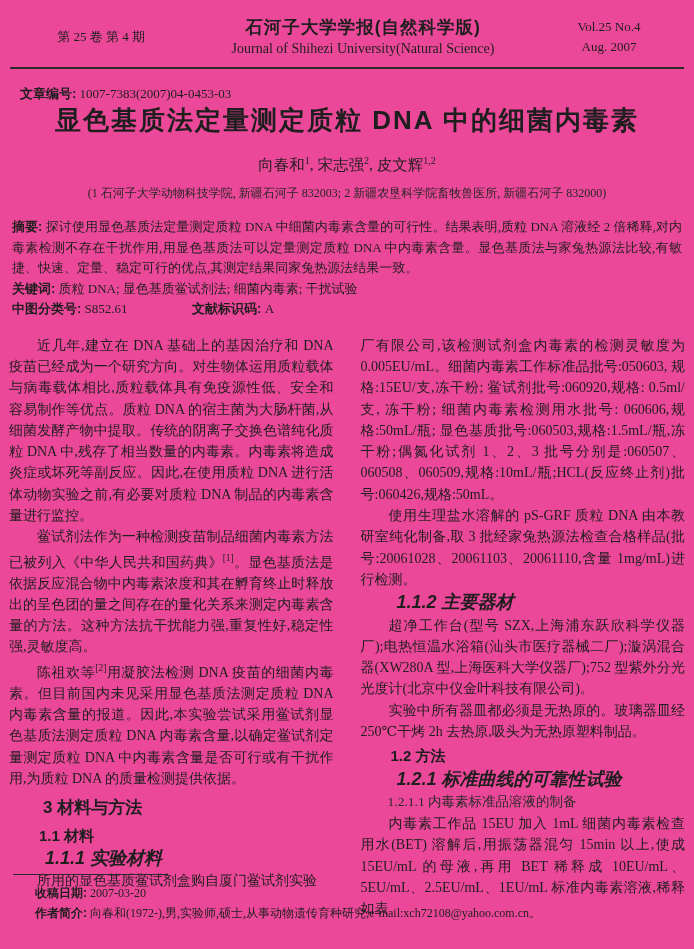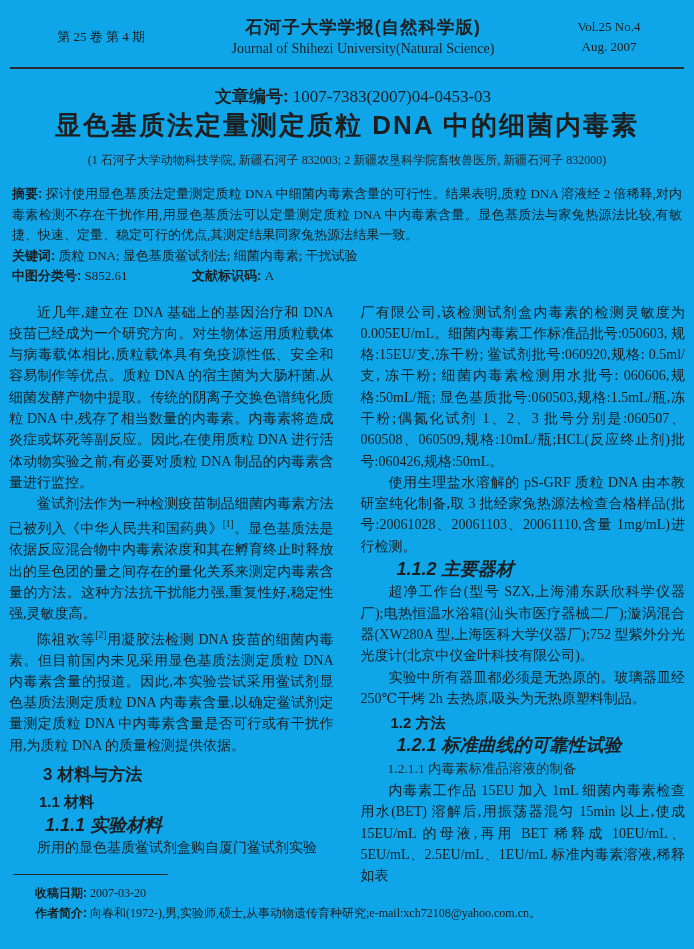--- a/index.html
+++ b/index.html
@@ -2,41 +2,41 @@
 <html><head>
 <meta charset="utf-8">
 <style>
   * { margin: 0; padding: 0; box-sizing: border-box; }
   html, body { background: #e8e7e3; }
   .page {
     position: relative;
     width: 694px;
     height: 949px;
     margin: 0 auto;
-    background: #0ea5e9;
+    background: #ec4899;
     color: #1e1e1e;
     overflow: hidden;
     font-family: "Liberation Serif", "DejaVu Serif", serif;
   }
 
   
   .jheader {
     display: flex;
     align-items: center;
     padding: 15px 26px 0 26px;
   }
   .jheader .hl { width: 150px; text-align: center; font-size: 13px; line-height: 20px; }
   .jheader .hc { flex: 1; text-align: center; }
   .jheader .hr { width: 118px; text-align: center; font-size: 13px; line-height: 20px; }
   .jtitle-cn { font-weight: bold; font-size: 17.5px; line-height: 24px; font-family: "Liberation Sans", "DejaVu Sans", sans-serif; letter-spacing: 1px; }
   .jtitle-en { font-size: 14px; line-height: 20px; }
   .head-rule { border: none; border-top: 2.5px solid #2a2a2a; margin: 8px 10px 0 10px; }
 
   
-  .article-id { padding: 16px 0 0 12px; font-size: 17px; text-align: center; }
+  .article-id { padding: 16px 0 0 20px; font-size: 13px; }
   .article-id .lbl { font-weight: bold; font-family: "Liberation Sans", "DejaVu Sans", sans-serif; }
 
   
   .a-title {
     text-align: center;
     font-size: 26px;
     font-weight: bold;
     letter-spacing: 2px;
     font-family: "Liberation Sans", "DejaVu Sans", sans-serif;
   }
@@ -88,20 +88,25 @@
   </div>
   <hr class="head-rule">
 
   <div class="article-id">
     <span class="lbl">文章编号:</span>
     <span>1007-7383(2007)04-0453-03</span>
   </div>
 
   <div class="a-title">显色基质法定量测定质粒 DNA 中的细菌内毒素</div>
 
+  <div class="authors">
+    <span><span>向春和</span><sup>1</sup><span>, </span></span>
+    <span><span>宋志强</span><sup>2</sup><span>, </span></span>
+    <span><span>皮文辉</span><sup>1,2</sup><span></span></span>
+  </div>
 
   <div class="affiliation">(1 石河子大学动物科技学院, 新疆石河子 832003; 2 新疆农垦科学院畜牧兽医所, 新疆石河子 832000)</div>
 
   <div class="abstract-block">
     <span class="lbl">摘要:</span>
     <span>探讨使用显色基质法定量测定质粒 DNA 中细菌内毒素含量的可行性。结果表明,质粒 DNA 溶液经 2 倍稀释,对内毒素检测不存在干扰作用,用显色基质法可以定量测定质粒 DNA 中内毒素含量。显色基质法与家兔热源法比较,有敏捷、快速、定量、稳定可行的优点,其测定结果同家兔热源法结果一致。</span>
   </div>
   <div class="meta-line">
     <span class="lbl">关键词:</span>
     <span>质粒 DNA; 显色基质鲎试剂法; 细菌内毒素; 干扰试验</span>

